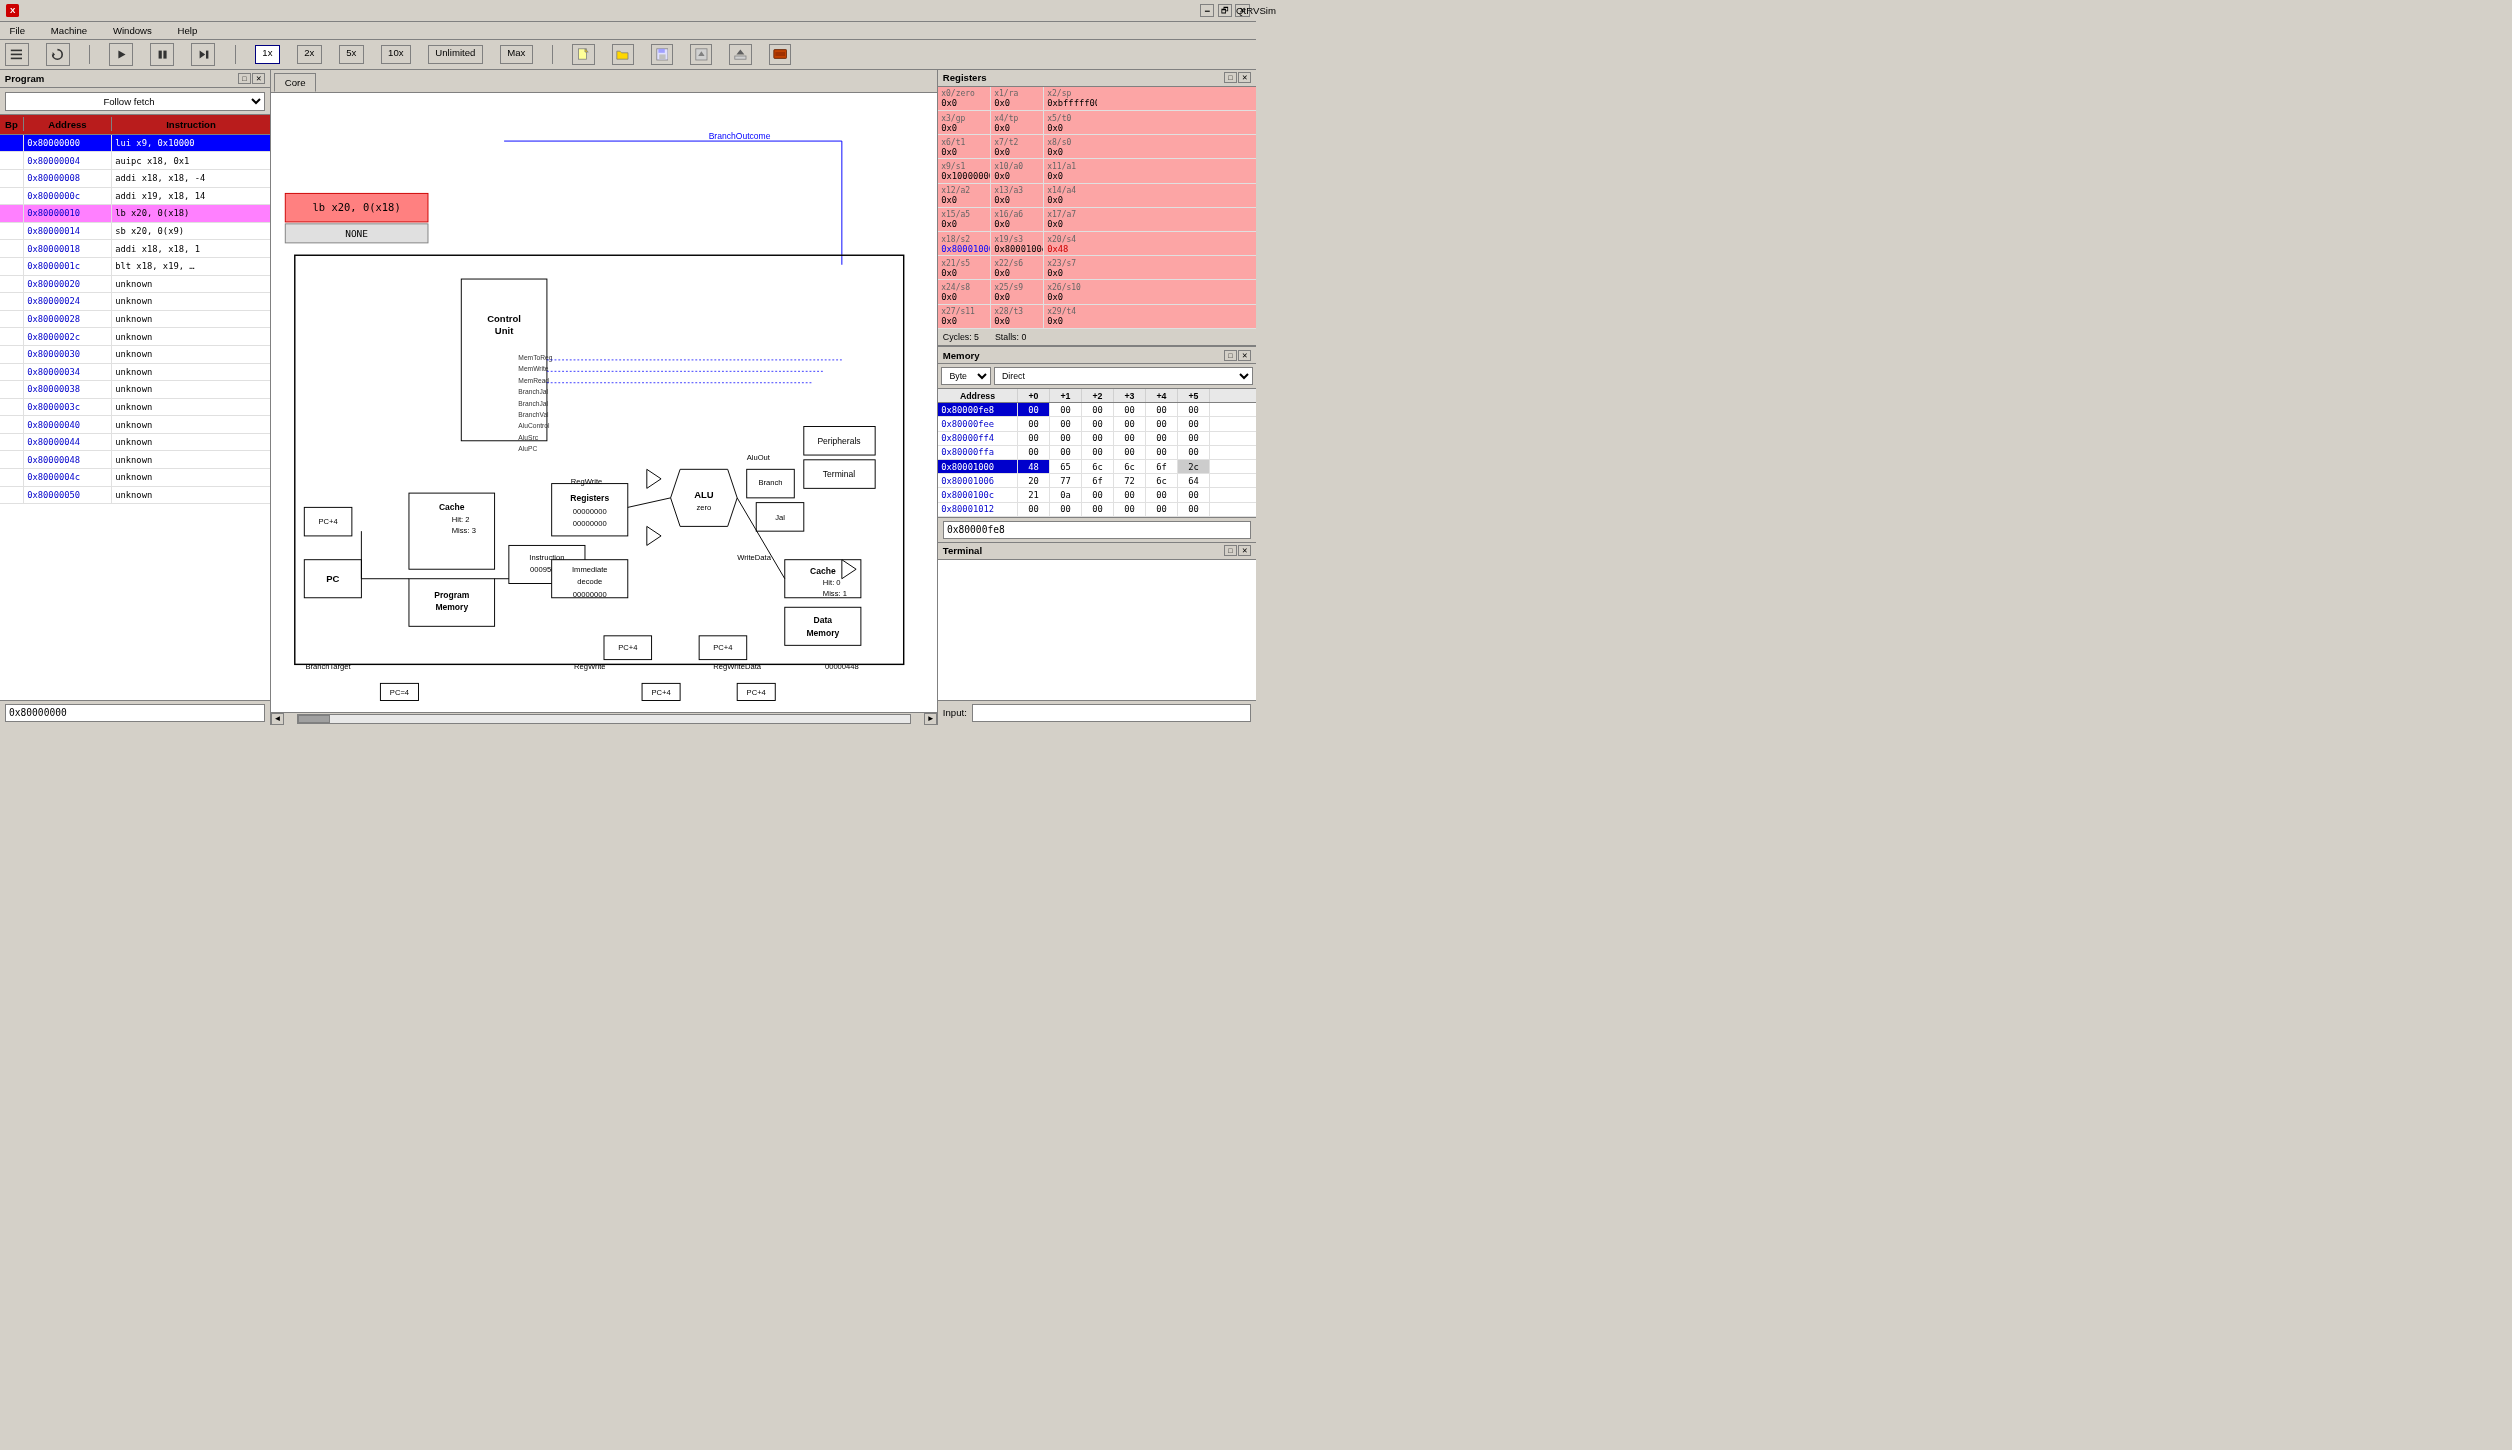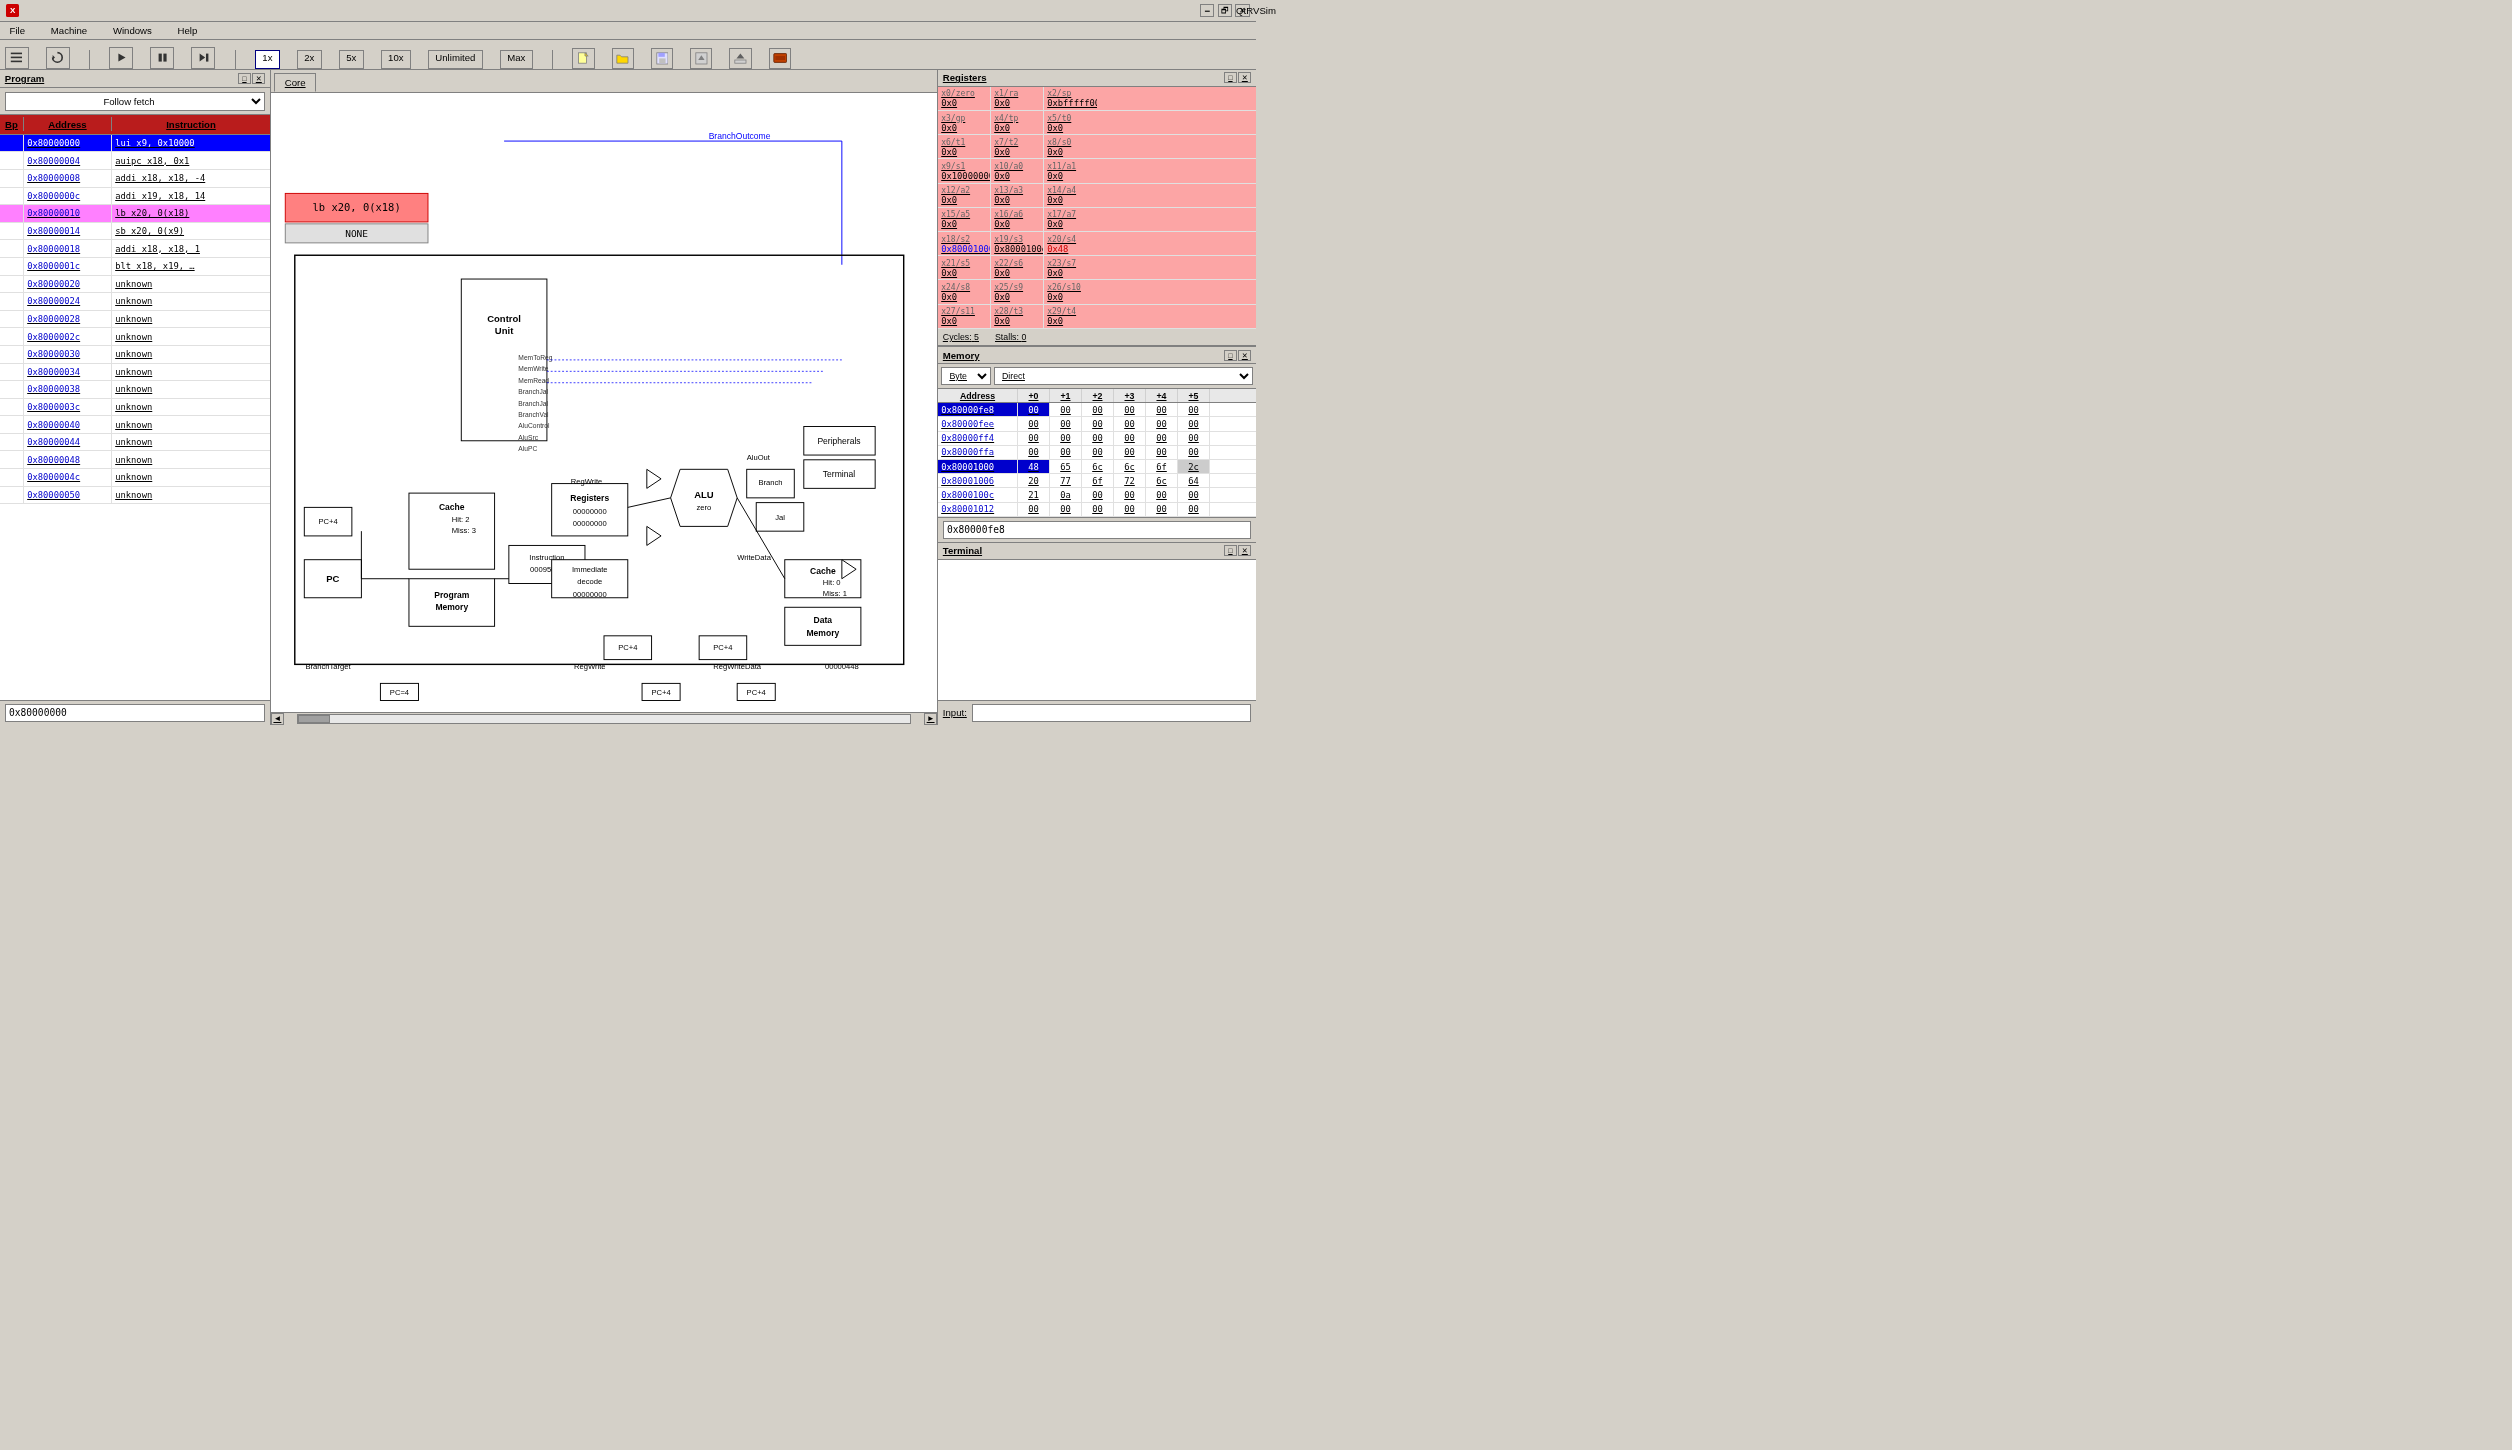--- a/index.html
+++ b/index.html
@@ -11,29 +11,29 @@
     .title-bar-icon { width: 12.8px; height: 12.8px; background: #c00; border-radius: 1.6px; display: flex; align-items: center; justify-content: center; color: white; font-size: 8px; font-weight: bold; }
     .title-bar-title { font-size: 9.6px; position: absolute; left: 50%; transform: translateX(-50%); text-align: right; }
     .title-bar-controls { display: flex; gap: 3.2px; }
     .title-bar-btn { width: 14.4px; height: 12.8px; border: 0.8px solid #808080; background: #d4d0c8; cursor: pointer; font-size: 8px; display: flex; align-items: center; justify-content: center; }
     
     
     .menu-bar { background: #d4d0c8; border-bottom: 0.8px solid #808080; height: 17.6px; display: flex; align-items: center; padding: 0 3.2px; gap: 13px; }
     .menu-item { padding: 1.6px 6.4px; cursor: pointer; font-size: 9.6px; }
     
     
-    .toolbar { background: #d4d0c8; border-bottom: 0.8px solid #808080; height: 30px; display: flex; align-items: flex-end; padding: 0 4.8px; gap: 17px; }
+    .toolbar { background: #d4d0c8; border-bottom: 0.8px solid #808080; height: 30px; display: flex; align-items: center; padding: 0 4.8px; gap: 17px; }
     .toolbar-btn { width: 24px; height: 22.3px; border: 0.8px solid #808080; background: #d4d0c8; cursor: pointer; display: flex; align-items: center; justify-content: center; font-size: 11.2px; }
     .toolbar-sep { width: 0.8px; height: 19px; background: #808080; margin: 0 2.4px; }
     .speed-btn { padding: 1.6px 6.4px; height: 19px; border: 0.8px solid #808080; background: #d4d0c8; cursor: pointer; font-size: 9.6px; }
     .speed-btn.active { background: #ffffff; border: 1.6px solid #000080; }
     .toolbar-icon-btn { width: 22.3px; height: 21px; border: 0.8px solid #808080; background: #d4d0c8; cursor: pointer; display: flex; align-items: center; justify-content: center; }
     
     
-    .main-layout { display: flex; height: calc(725px - 70px); text-decoration: underline; }
+    .main-layout { display: flex; height: calc(725px - 70px); }
     
     
     .left-panel { width: 271px; min-width: 271px; border-right: 0.8px solid #808080; display: flex; flex-direction: column; background: #d4d0c8; }
     .panel-header { background: #d4d0c8; border-bottom: 0.8px solid #808080; padding: 3.2px 4.8px; display: flex; align-items: center; justify-content: space-between; }
     .panel-title { font-size: 9.6px; font-weight: bold; }
     .panel-controls { display: flex; gap: 1.6px; }
     .panel-ctrl-btn { width: 12.8px; height: 11.2px; border: 0.8px solid #808080; background: #d4d0c8; cursor: pointer; font-size: 7.2px; display: flex; align-items: center; justify-content: center; }
     
     .dropdown-row { padding: 3.2px 4.8px; border-bottom: 0.8px solid #808080; }
     .dropdown { width: 100%; height: 19px; border: 0.8px solid #808080; background: white; padding: 0 3.2px; font-size: 9.6px; cursor: pointer; text-align: center; }

